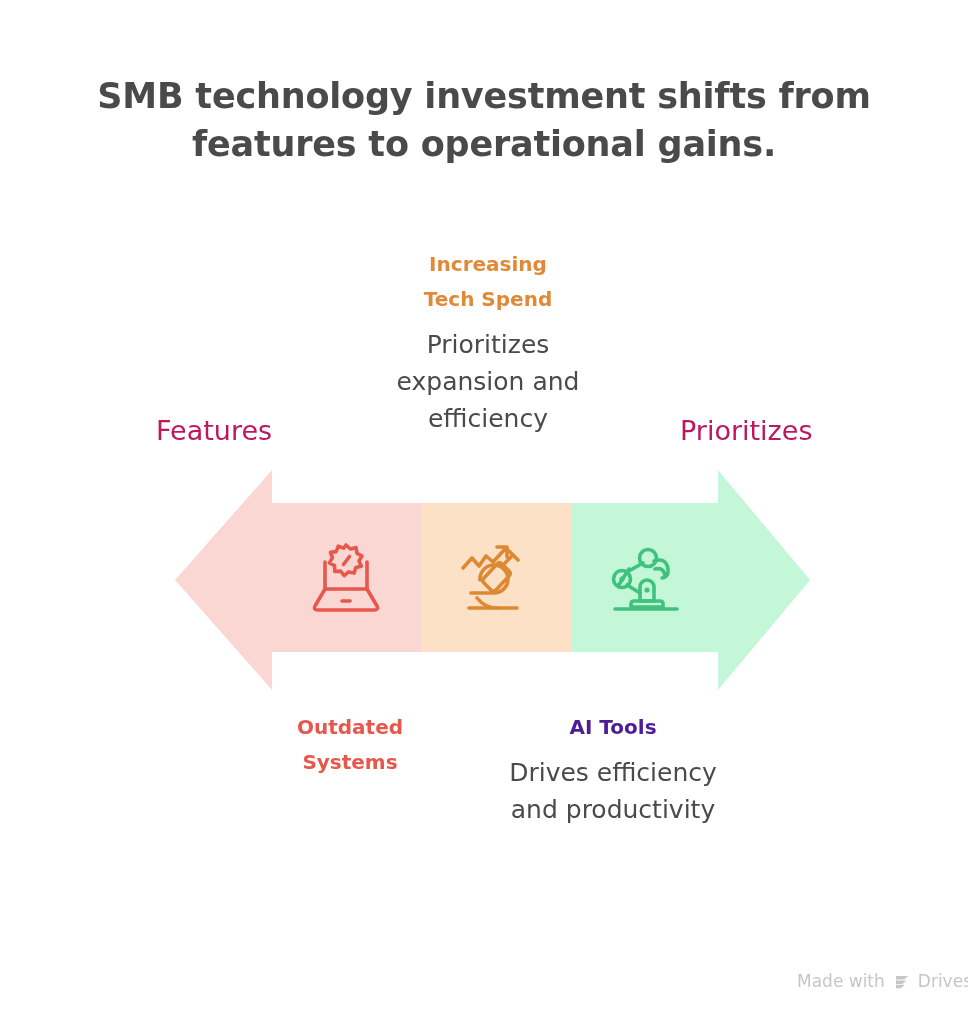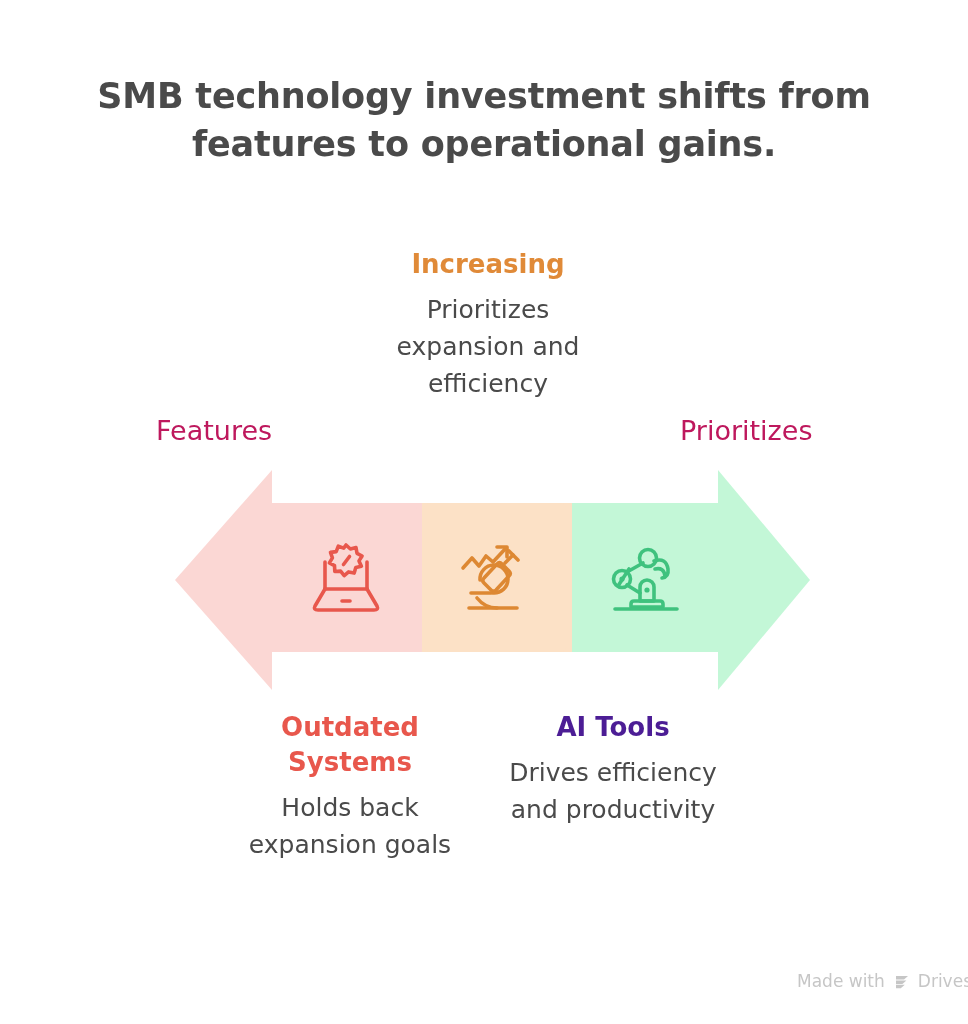--- a/index.html
+++ b/index.html
@@ -33,21 +33,21 @@
 
   
   .end-label{
     position:absolute;font-size:27px;color:#be185d;white-space:nowrap;
   }
   .end-label.left{left:156px;top:415px;}
   .end-label.right{left:680px;top:415px;}
 
   
   .callout{position:absolute;text-align:center;}
-  .callout .head{font-weight:bold;font-size:26px;line-height:35px;}
+  .callout .head{font-weight:bold;font-size:20px;line-height:35px;}
   .callout .desc{font-size:25px;line-height:37px;color:#4a4a4a;margin-top:9px;}
 
   .callout.top{left:360px;top:247px;width:256px;}
   .callout.top .head{color:#E08A38;}
 
   .callout.bottom-left{left:222px;top:710px;width:256px;}
   .callout.bottom-left .head{color:#E8574C;}
 
   .callout.bottom-right{left:485px;top:710px;width:256px;}
   .callout.bottom-right .head{color:#4c1d95;}
@@ -159,30 +159,30 @@
           </g>
         </svg>
       </div>
 
     </div>
   </div>
 
   <div class="callout top">
     <div class="head">
       <div>Increasing</div>
+      <div>Tech Spend</div>
     </div>
     <div class="desc">Prioritizes expansion and efficiency</div>
   </div>
 
   <div class="callout bottom-left">
     <div class="head">
       <div>Outdated</div>
       <div>Systems</div>
     </div>
-    <div class="desc">Holds back expansion goals</div>
   </div>
 
   <div class="callout bottom-right">
     <div class="head">AI Tools</div>
     <div class="desc">Drives efficiency and productivity</div>
   </div>
 
   <div class="watermark">
     <span>Made with</span>
     <svg class="wm-logo" width="19" height="19" viewBox="0 0 19 19">

